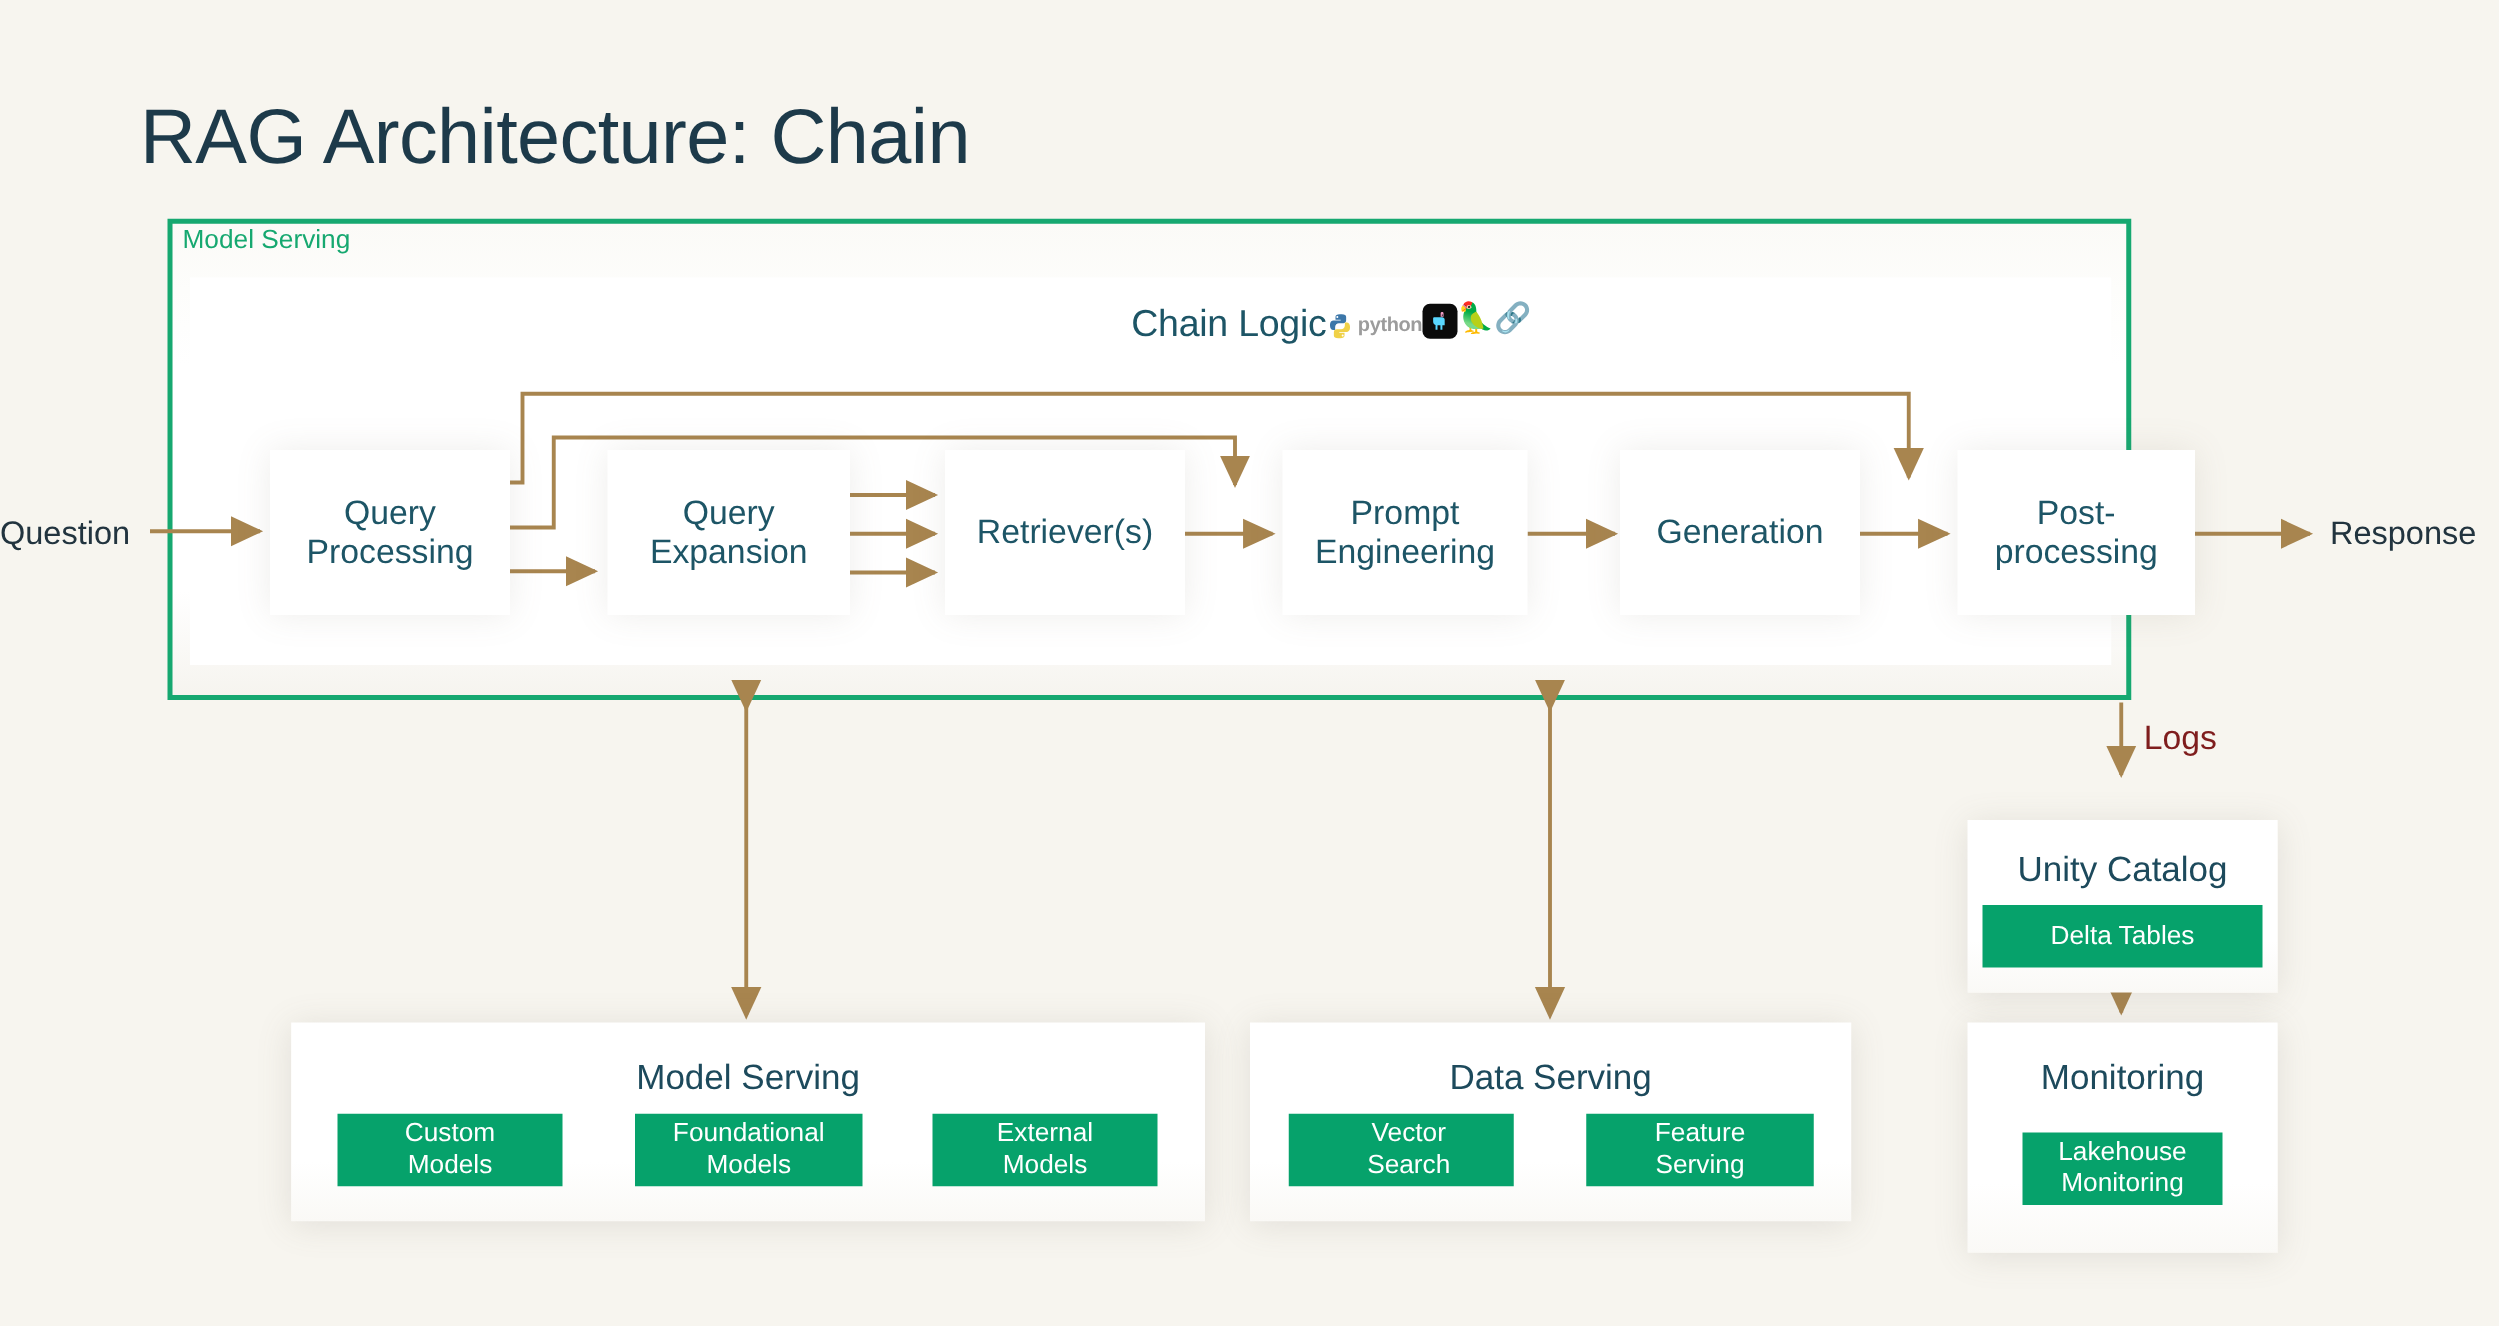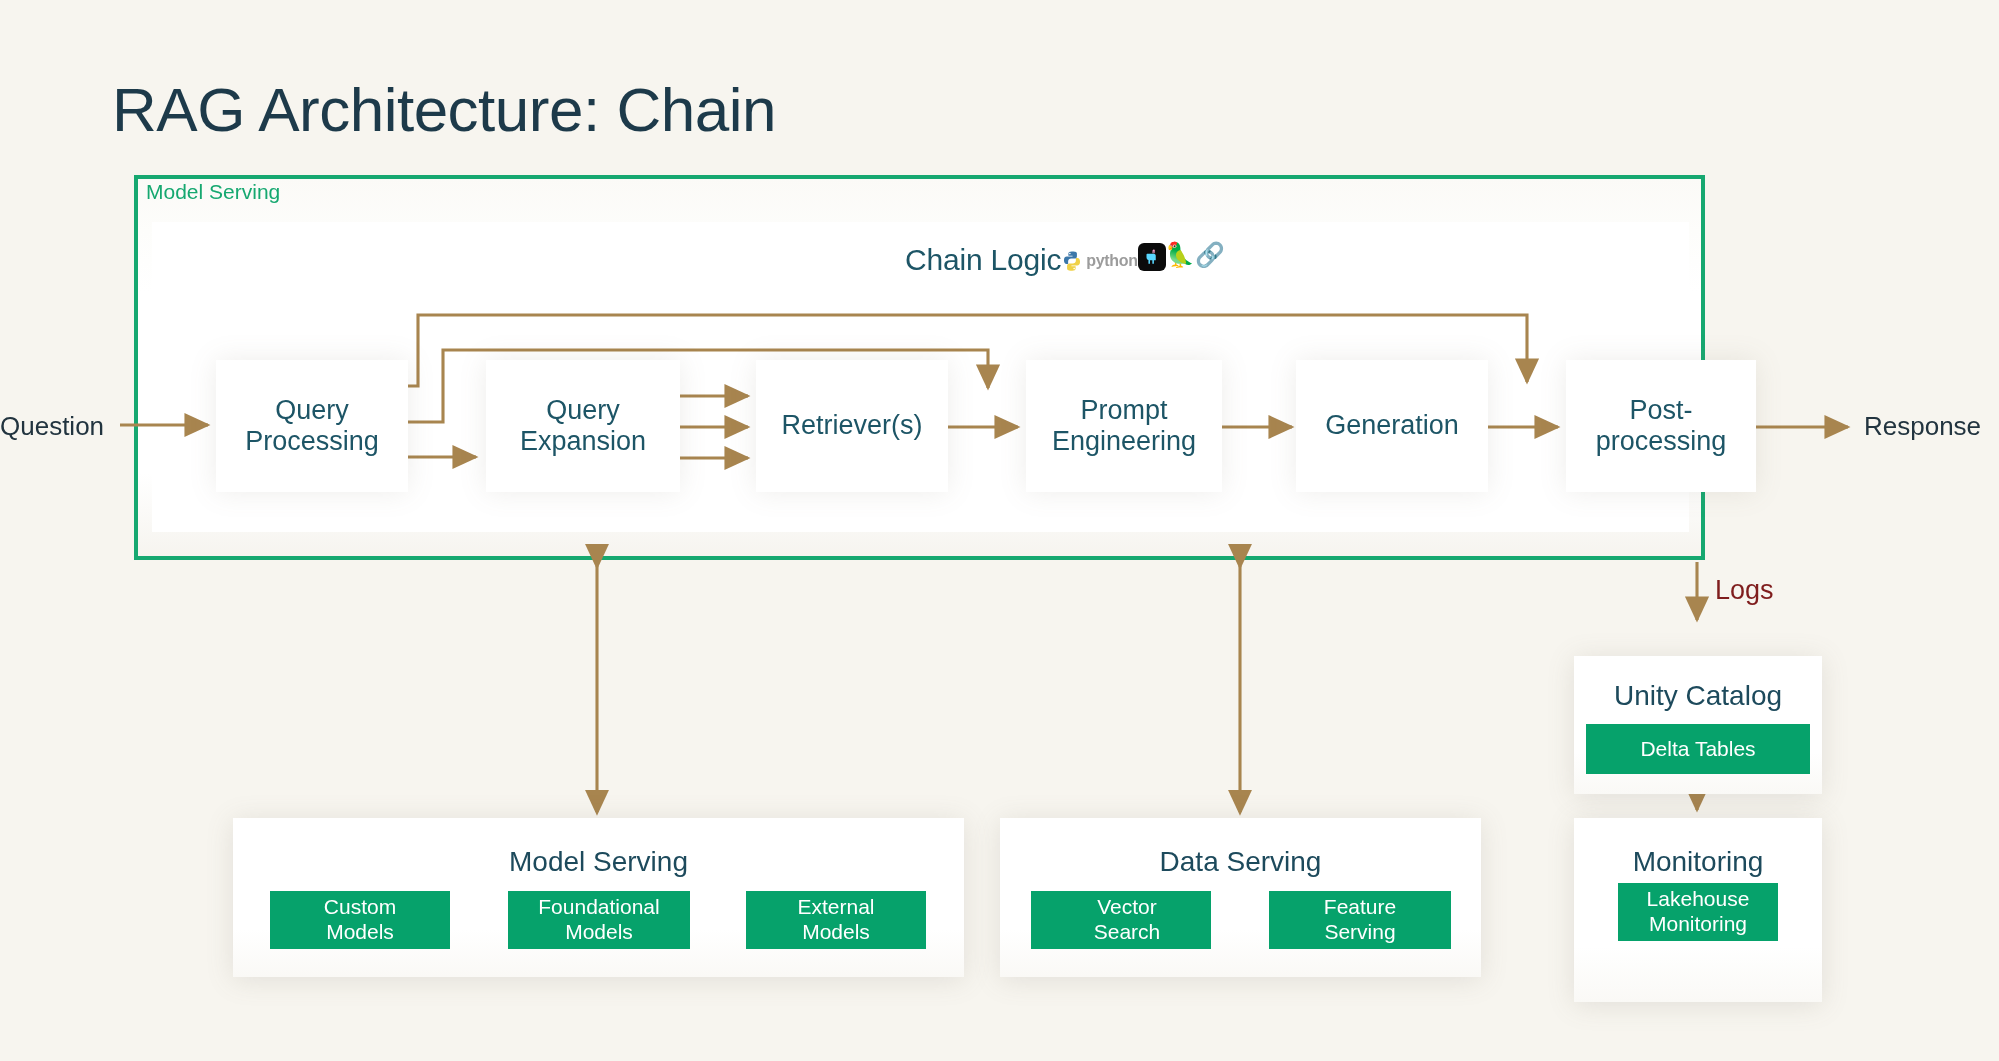--- a/index.html
+++ b/index.html
@@ -332,21 +332,21 @@
     <div class="panel-title" style="top:24px;">Unity Catalog</div>
     <div class="chip" style="left:12px; top:68px; width:224px; height:50px;">
       <div>
         <div>Delta Tables</div>
       </div>
     </div>
   </div>
 
   <div class="panel" style="left:1574px; top:818px; width:248px; height:184px;">
     <div class="panel-title" style="top:28px;">Monitoring</div>
-    <div class="chip" style="left:44px; top:65px; width:160px; height:58px;">
+    <div class="chip" style="left:44px; top:88px; width:160px; height:58px;">
       <div>
         <div>Lakehouse</div>
         <div>Monitoring</div>
       </div>
     </div>
   </div>
 
 </div>
 
 </body></html>

